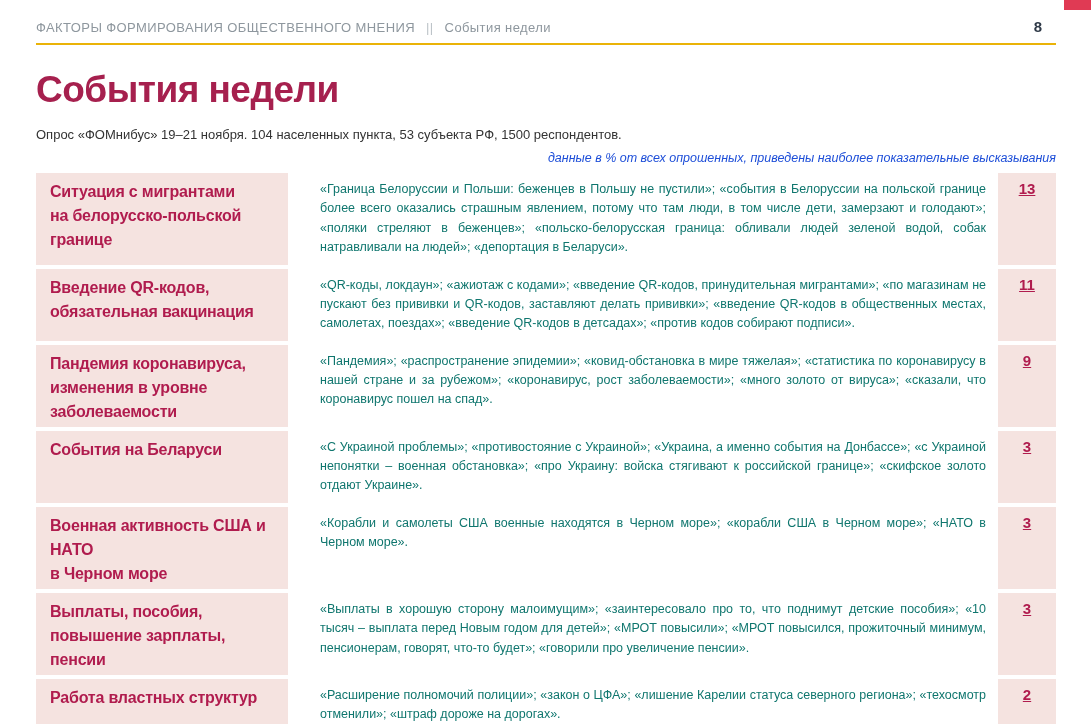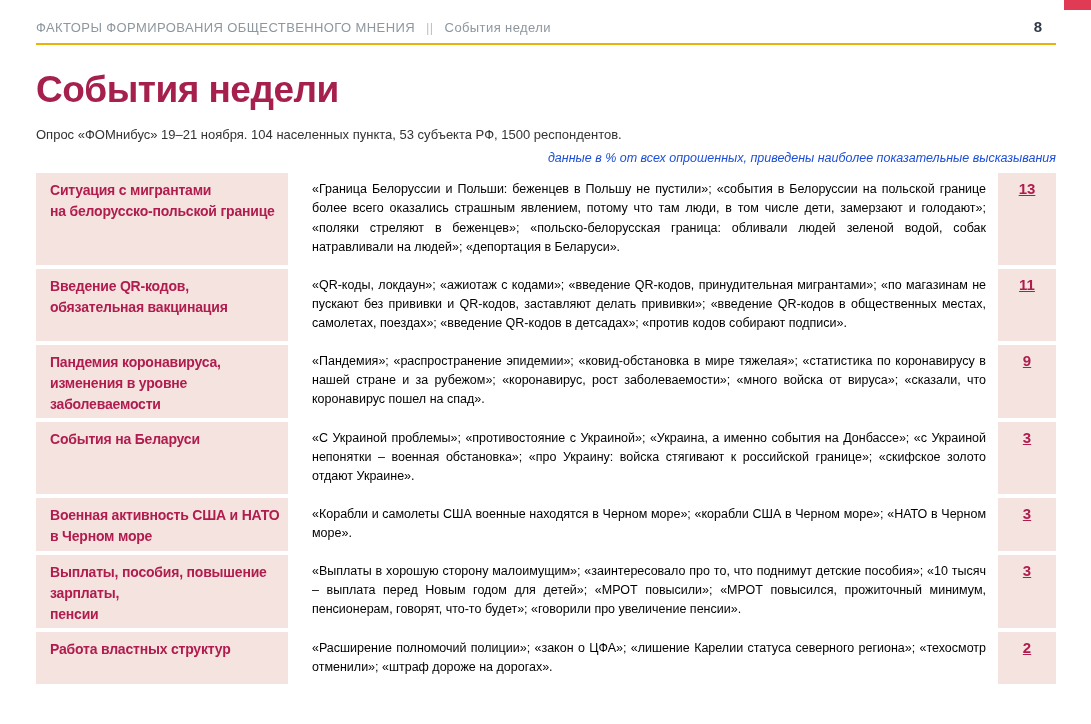--- a/index.html
+++ b/index.html
@@ -49,33 +49,33 @@
     font-size: 12.5px; font-style: italic; color: #1d4ed8;
     text-align: right;
   }
 
   
   .events-table { margin-top: 8px; }
   .event-row { display: flex; margin-bottom: 4px; }
   .cell-category {
     flex: 0 0 252px;
     background: #f5e3e0;
-    margin-right: 8px;
+    margin-right: 16px;
     padding: 7px 8px 3px 14px;
-    font-size: 14px; font-weight: bold; line-height: 1.5;
+    font-size: 16px; font-weight: bold; line-height: 1.5;
     letter-spacing: -0.2px;
     color: #b01c4e;
     white-space: pre-line;
   }
   .cell-quotes {
     flex: 1 1 auto;
     background: #ffffff;
     padding: 7px 12px 7px 16px;
     font-size: 12.5px; line-height: 1.55;
-    color: #000000;
+    color: #0f766e;
     text-align: justify;
   }
   .cell-value {
     flex: 0 0 58px;
     background: #f5e3e0;
     padding-top: 7px;
     text-align: center;
     font-size: 15px; font-weight: bold;
     color: #b01c4e;
     text-decoration: underline;
@@ -116,21 +116,21 @@
     <div class="event-row" style="min-height:62px">
       <div class="cell-category">Введение QR-кодов,
 обязательная вакцинация</div>
       <div class="cell-quotes">«QR-коды, локдаун»; «ажиотаж с кодами»; «введение QR-кодов, принудительная мигрантами»; «по магазинам не пускают без прививки и QR-кодов, заставляют делать прививки»; «введение QR-кодов в общественных местах, самолетах, поездах»; «введение QR-кодов в детсадах»; «против кодов собирают подписи».</div>
       <div class="cell-value">11</div>
     </div>
 
     <div class="event-row" style="min-height:43px">
       <div class="cell-category">Пандемия коронавируса,
 изменения в уровне заболеваемости</div>
-      <div class="cell-quotes">«Пандемия»; «распространение эпидемии»; «ковид-обстановка в мире тяжелая»; «статистика по коронавирусу в нашей стране и за рубежом»; «коронавирус, рост заболеваемости»; «много войска от вируса»; «сказали, что коронавирус пошел на спад».</div>
+      <div class="cell-quotes">«Пандемия»; «распространение эпидемии»; «ковид-обстановка в мире тяжелая»; «статистика по коронавирусу в нашей стране и за рубежом»; «коронавирус, рост заболеваемости»; «много золото от вируса»; «сказали, что коронавирус пошел на спад».</div>
       <div class="cell-value">9</div>
     </div>
 
     <div class="event-row" style="min-height:46px">
       <div class="cell-category">События на Беларуси</div>
       <div class="cell-quotes">«С Украиной проблемы»; «противостояние с Украиной»; «Украина, а именно события на Донбассе»; «с Украиной непонятки – военная обстановка»; «про Украину: войска стягивают к российской границе»; «скифское золото отдают Украине».</div>
       <div class="cell-value">3</div>
     </div>
 
     <div class="event-row" style="min-height:46px">

